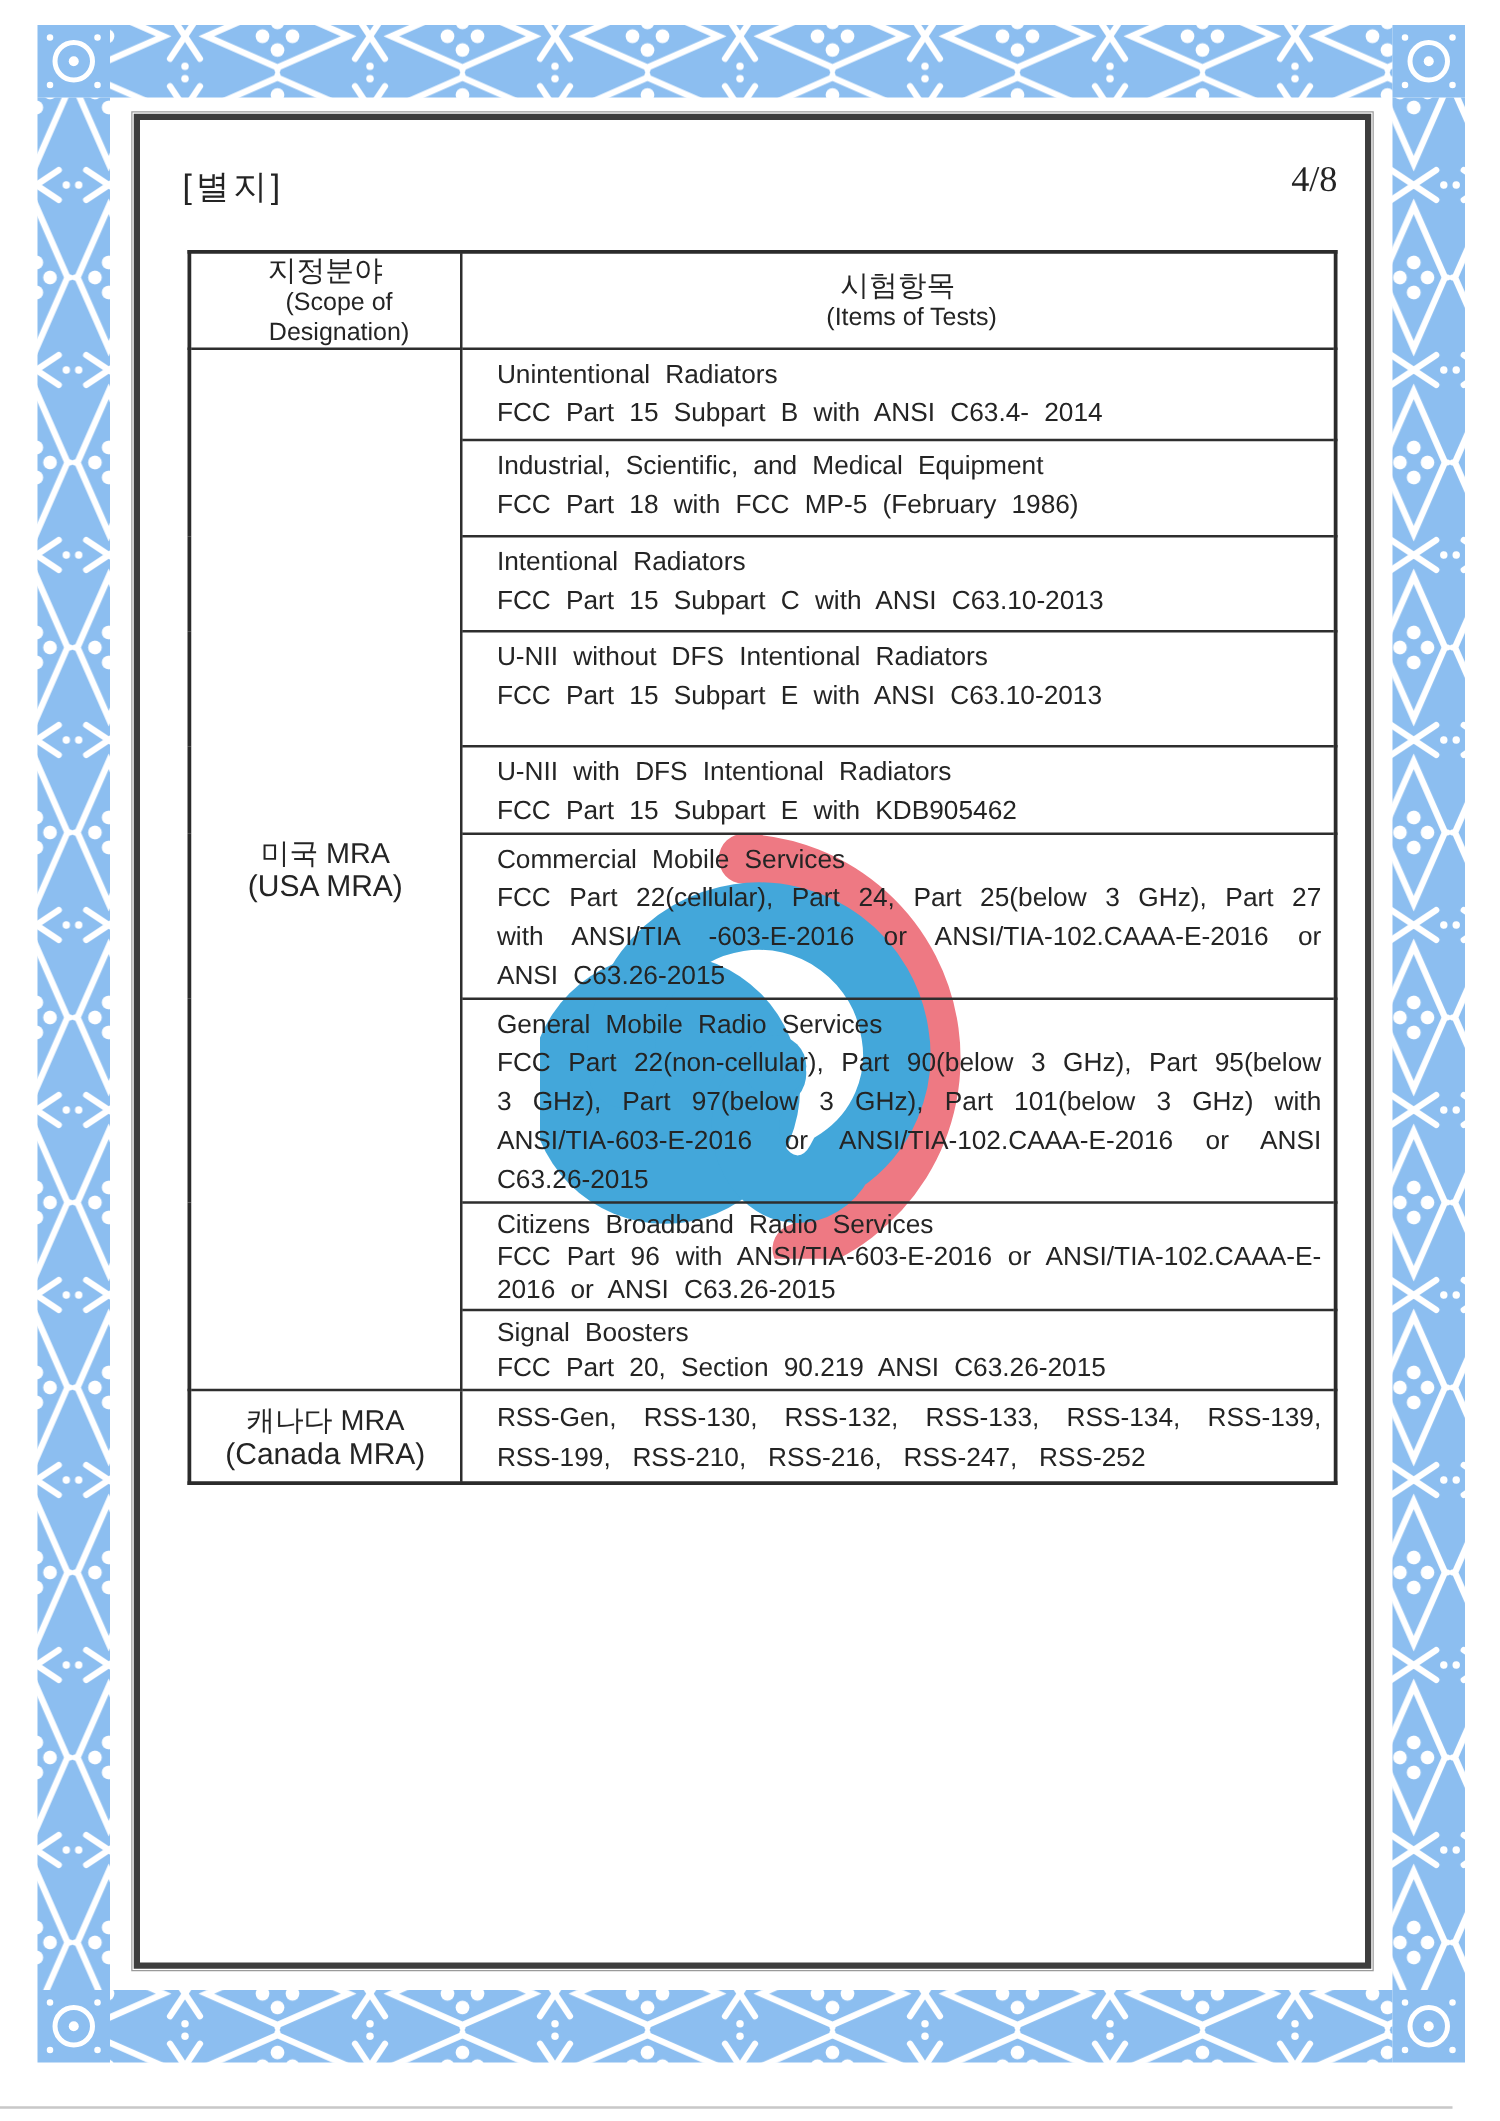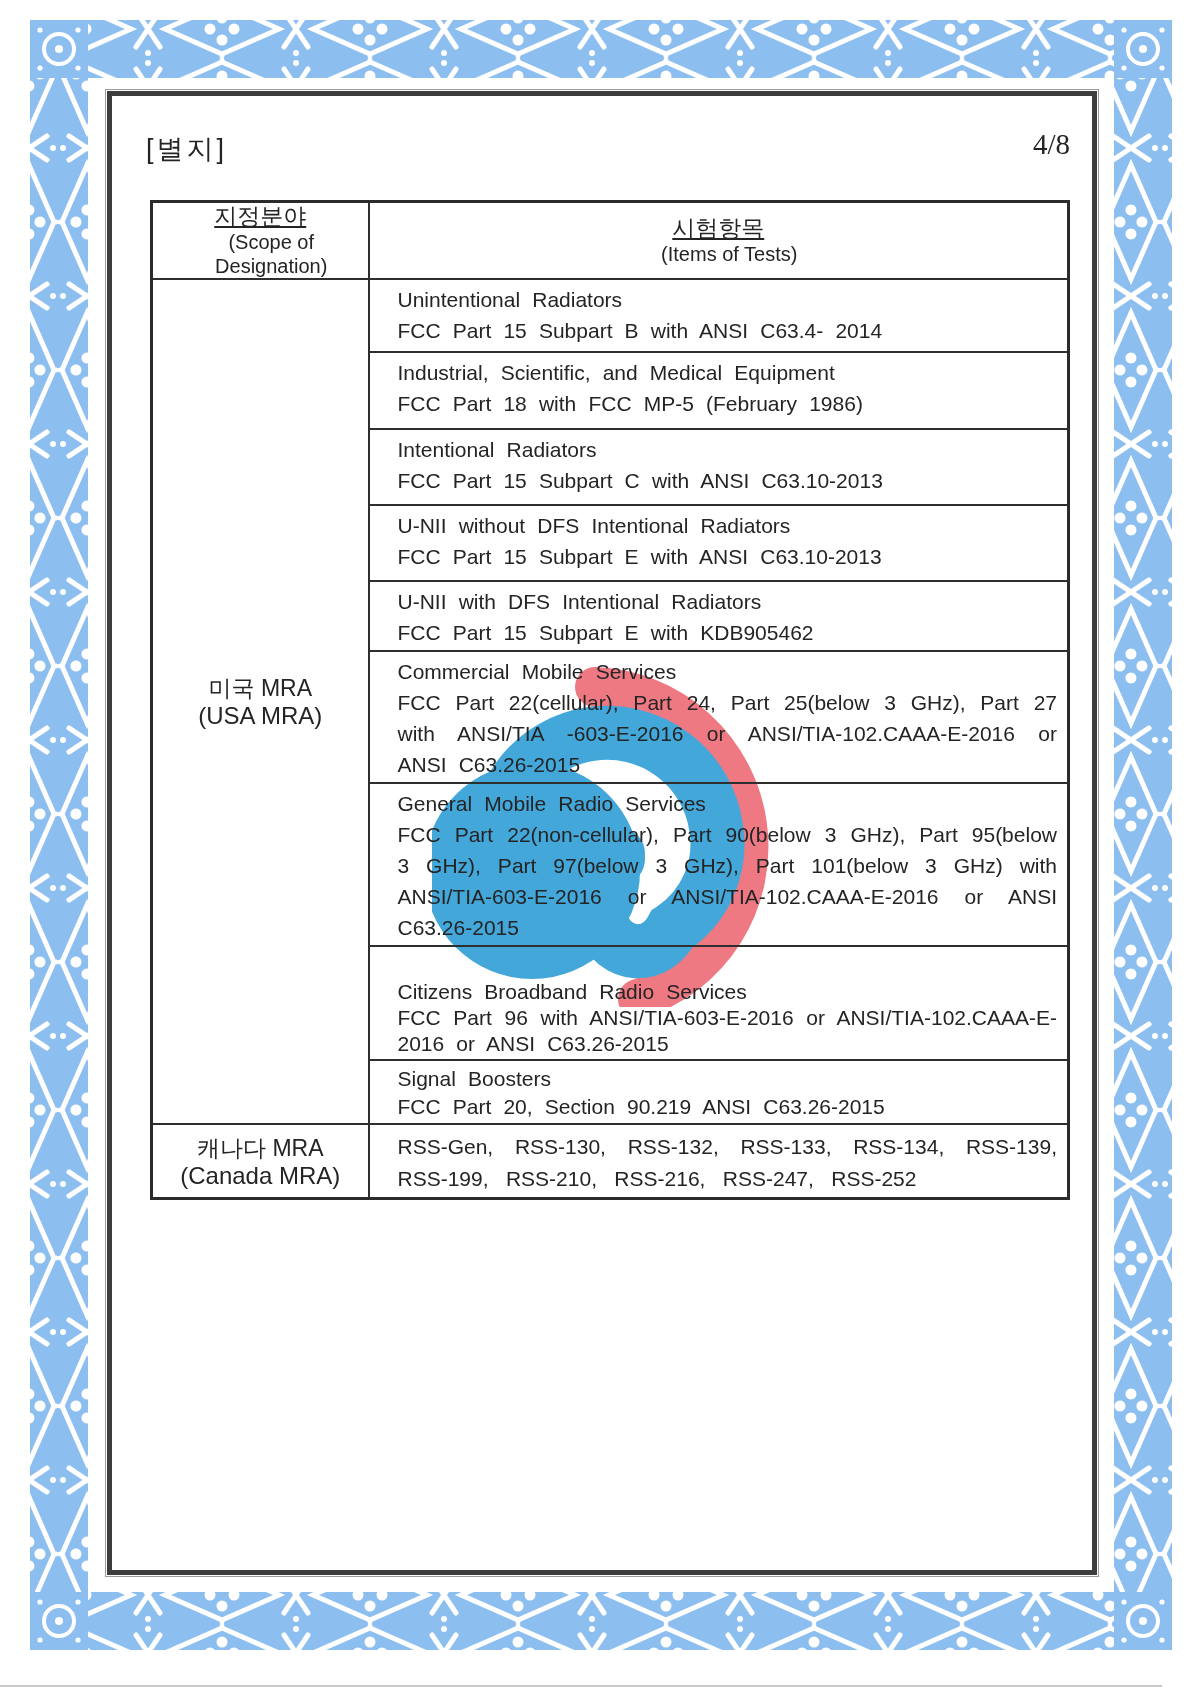--- a/index.html
+++ b/index.html
@@ -18,29 +18,29 @@
   #byeolji{left:146px;top:131px;font-size:27px;letter-spacing:3px;z-index:3;}
   #pagenum{left:950px;top:128px;width:120px;text-align:right;font-size:29px;
            font-family:"Liberation Serif","DejaVu Serif",serif;z-index:3;}
   
   #tbl-wrap{left:150px;top:200px;width:917px;z-index:3;}
   table{border-collapse:collapse;table-layout:fixed;width:917px;background:transparent;}
   col.c1{width:217px;} col.c2{width:700px;}
   td,th{border:2px solid #2e2e2e;padding:0;background:transparent;font-weight:normal;}
   table{border:3px solid #2b2b2b;}
   th{height:55px;}
-  .hdr-ko{font-size:23px;line-height:27px;text-decoration:underline;}
+  .hdr-ko{font-size:23px;line-height:27px;}
   .hdr-en{font-size:20px;line-height:24px;margin-left:22px;}
   .scope-cell{text-align:center;vertical-align:middle;}
   .scope-ko{font-size:23px;line-height:29px;}
   .scope-en{font-size:24px;line-height:26px;}
   .item-cell{vertical-align:top;padding:4px 10px 2px 28px;}
   .item-title{font-size:21px;line-height:31px;word-spacing:.30em;white-space:nowrap;overflow:visible;}
   .item-detail{font-size:21px;line-height:31px;word-spacing:.30em;text-align:justify;}
-  tr.tight .item-title{line-height:26px;margin-top:28px;}
+  tr.tight .item-title{line-height:26px;}
   tr.tight .item-detail{line-height:26px;}
   tr.snug .item-title{line-height:28px;}
   tr.snug .item-detail{line-height:28px;}
   .rss-cell .item-detail{word-spacing:.55em;line-height:32px;padding-top:2px;}
   
   #scan-line{left:0;top:1685px;width:1162px;height:2px;background:#c8c8c8;z-index:0;}
 </style>
 </head>
 <body>
 
@@ -175,21 +175,21 @@
       <div class="item-title">Industrial, Scientific, and Medical Equipment</div>
       <div class="item-detail">FCC Part 18 with FCC MP-5 (February 1986)</div>
     </td>
   </tr>
   <tr style="height:76px;">
     <td class="item-cell">
       <div class="item-title">Intentional Radiators</div>
       <div class="item-detail">FCC Part 15 Subpart C with ANSI C63.10-2013</div>
     </td>
   </tr>
-  <tr style="height:76px;">
+  <tr style="height:92px;">
     <td class="item-cell">
       <div class="item-title">U-NII without DFS Intentional Radiators</div>
       <div class="item-detail">FCC Part 15 Subpart E with ANSI C63.10-2013</div>
     </td>
   </tr>
   <tr style="height:69px;">
     <td class="item-cell">
       <div class="item-title">U-NII with DFS Intentional Radiators</div>
       <div class="item-detail">FCC Part 15 Subpart E with KDB905462</div>
     </td>

